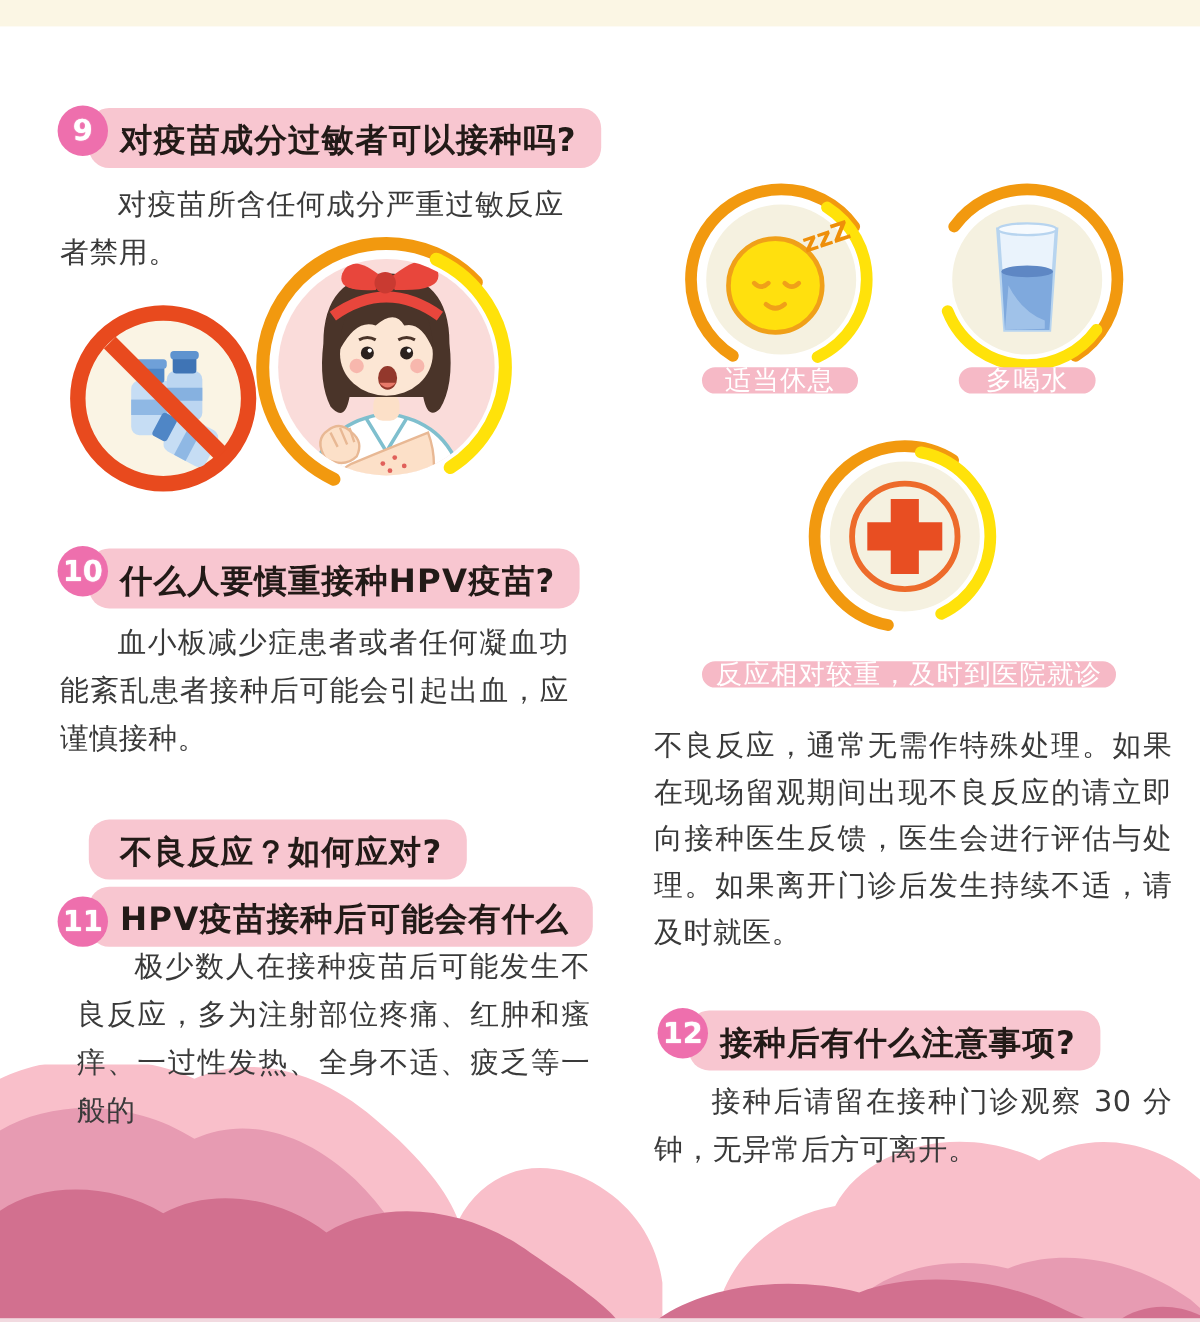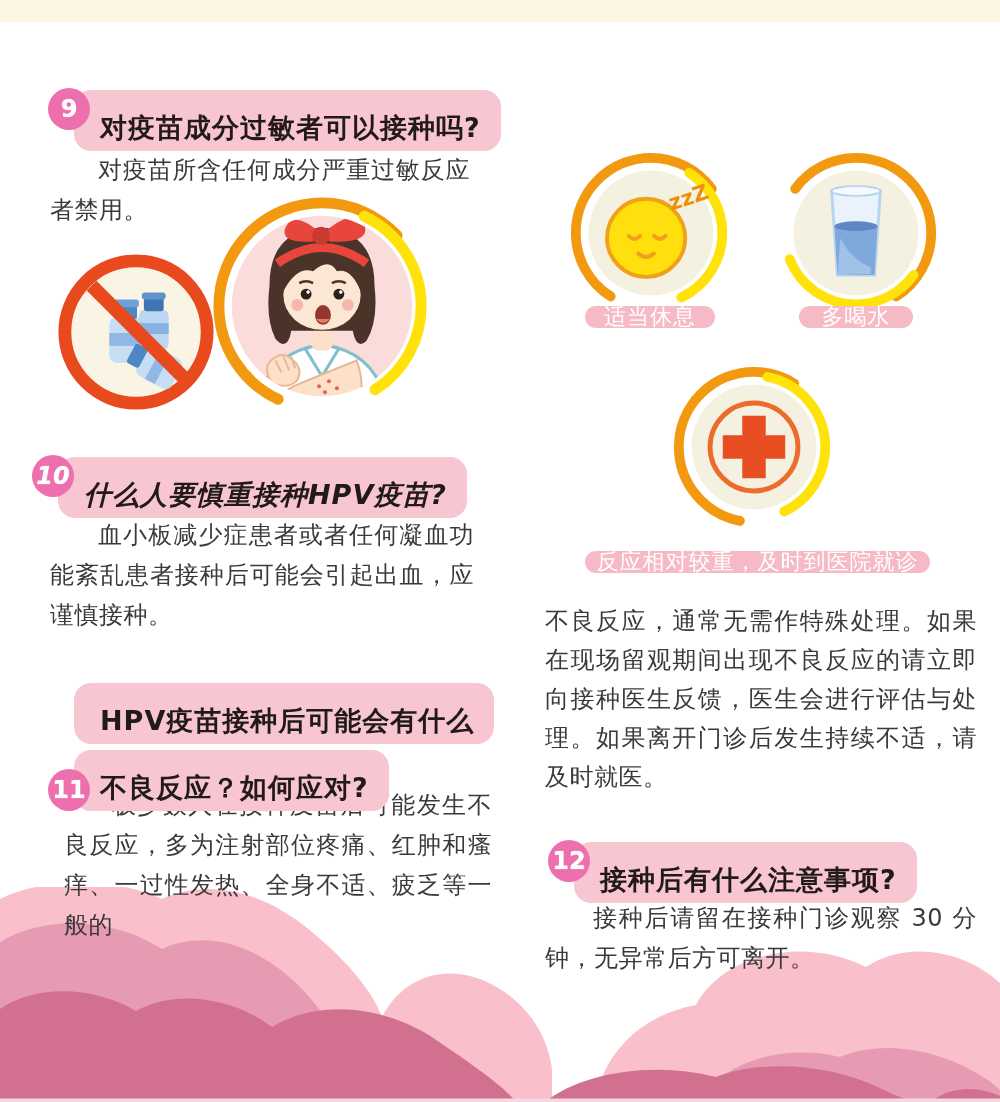--- a/index.html
+++ b/index.html
@@ -28,21 +28,21 @@
   
   .q-header{position:absolute;display:flex;align-items:flex-start;z-index:3;}
   .q-badge{
     flex:0 0 auto;width:42px;height:42px;border-radius:50%;background:var(--badge-pink);
     color:#fff;font-weight:bold;font-size:24px;display:flex;align-items:center;justify-content:center;
     margin-right:-16px;z-index:2;text-shadow:0 0 1px #fff;
   }
   .q-titles{display:flex;flex-direction:column;gap:6px;margin-top:2px;}
   .hl{
     display:inline-block;background:var(--title-highlight);border-radius:17px;
-    padding:20px 20px 5px 26px;font-size:27px;font-weight:bold;color:var(--title-black);
+    padding:9px 20px 5px 26px;font-size:27px;font-weight:bold;color:var(--title-black);
     letter-spacing:1px;white-space:nowrap;
   }
   
   .body-text{
     position:absolute;font-size:24px;line-height:40px;text-indent:2em;color:var(--text-dark);
     text-align:justify;letter-spacing:.5px;z-index:2;
   }
   
   .pill{
     position:absolute;background:var(--pill-pink);color:#fff;border-radius:18px;height:22px;
@@ -134,37 +134,37 @@
       <circle cx="112" cy="196" r="2" fill="#E0605A"></circle>
         <circle cx="122" cy="191" r="2" fill="#E0605A"></circle>
       <circle cx="118" cy="202" r="2" fill="#E0605A"></circle>
         <circle cx="130" cy="198" r="2" fill="#E0605A"></circle>
 
       <path d="M64,192 Q54,176 66,168 Q76,160 86,170 Q96,178 90,190 Q80,200 64,192 Z" fill="#FCE0C8" stroke="#E8B894" stroke-width="2"></path>
       <path d="M68,170 L74,182 M76,166 L82,180 M84,166 L88,178" stroke="#E8B894" stroke-width="2" fill="none"></path>
     </g>
   </svg>
 
-  <div class="q-header" style="left:32px;top:455px;font-style:italic;">
+  <div class="q-header" style="left:48px;top:455px;">
     <div class="q-badge">
       <span>10</span>
     </div>
     <div class="q-titles">
       <span class="hl">什么人要慎重接种HPV疫苗?</span>
     </div>
   </div>
   <p class="body-text" style="left:50px;top:515px;width:424px;">血小板减少症患者或者任何凝血功能紊乱患者接种后可能会引起出血，应谨慎接种。</p>
 
   <div class="q-header" style="left:48px;top:681px;align-items:flex-end;">
     <div class="q-badge">
       <span>11</span>
     </div>
     <div class="q-titles">
+      <span class="hl" style="align-self:flex-start;">不良反应？如何应对?</span>
       <span class="hl">HPV疫苗接种后可能会有什么</span>
-      <span class="hl" style="align-self:flex-start;">不良反应？如何应对?</span>
     </div>
   </div>
   <p class="body-text" style="left:64px;top:785px;width:428px;">极少数人在接种疫苗后可能发生不良反应，多为注射部位疼痛、红肿和瘙痒、一过性发热、全身不适、疲乏等一般的</p>
 
   <svg class="badge-svg" style="left:568px;top:150px;" width="166" height="166" viewBox="0 0 170 170">
     <circle cx="85" cy="85" r="77" fill="none" stroke="var(--ring-orange)" stroke-width="10" pathLength="100" stroke-dasharray="56 44" stroke-dashoffset="66" stroke-linecap="round"></circle>
     <circle cx="85" cy="85" r="73" fill="none" stroke="var(--ring-yellow)" stroke-width="10" pathLength="100" stroke-dasharray="34 66" stroke-dashoffset="16" stroke-linecap="round"></circle>
     <circle cx="85" cy="85" r="64" fill="var(--cream-inner, #F5F1E0)" style="fill:var(--cream)"></circle>
     <circle cx="80" cy="90" r="40" fill="#FFE00E" stroke="#F0A019" stroke-width="4"></circle>
     <path d="M62,88 Q68,94 74,88" fill="none" stroke="#F0A019" stroke-width="4" stroke-linecap="round"></path>

